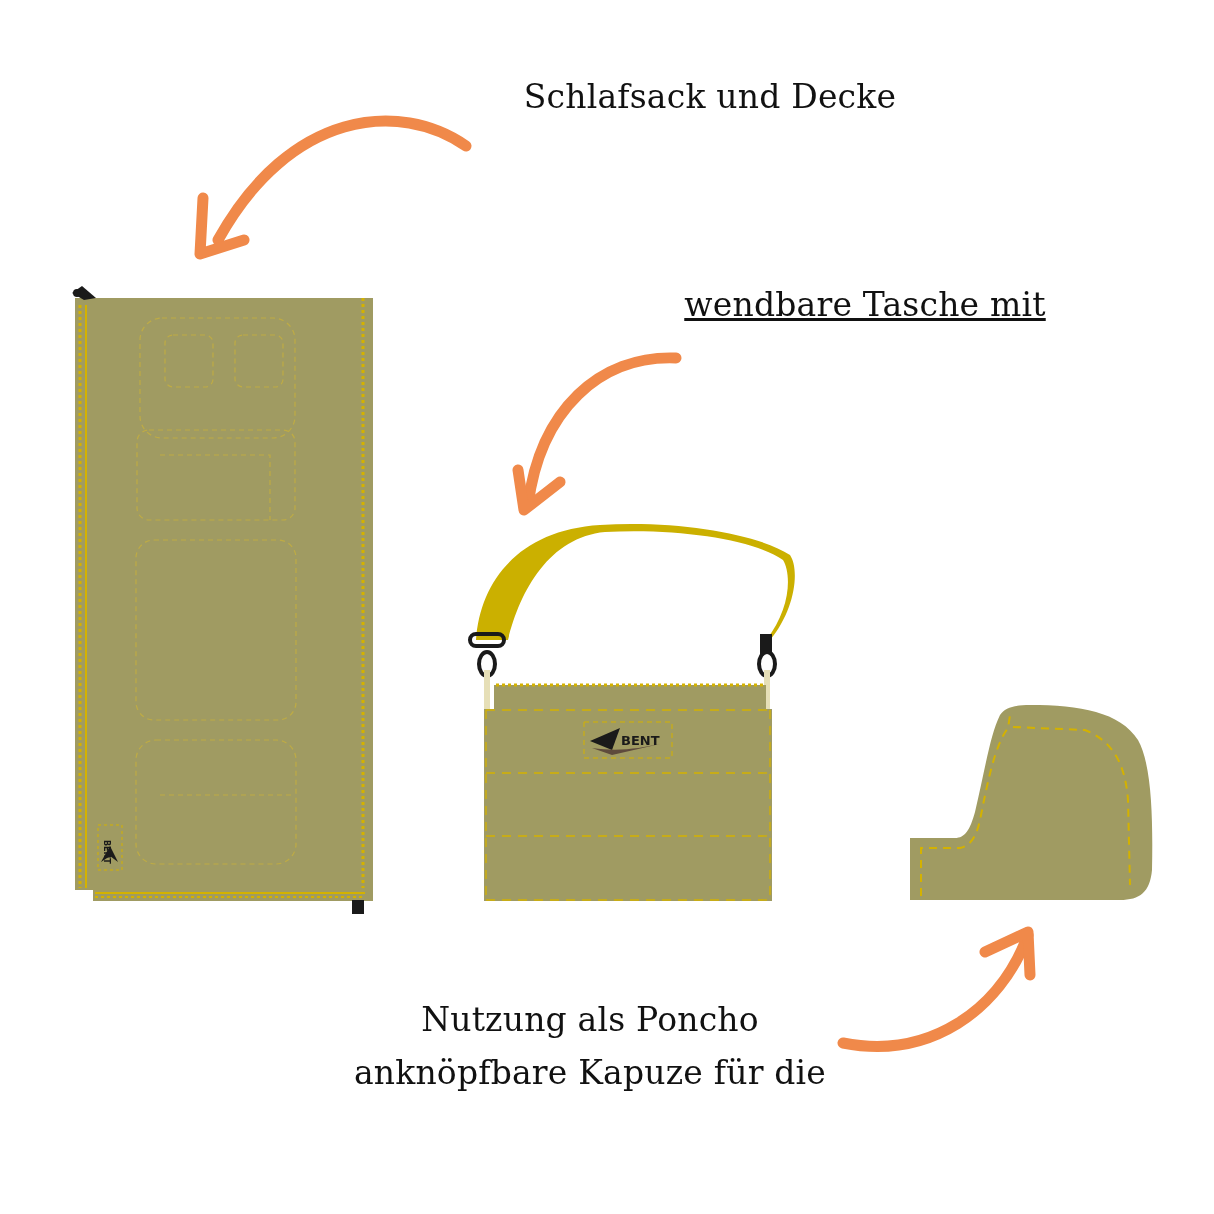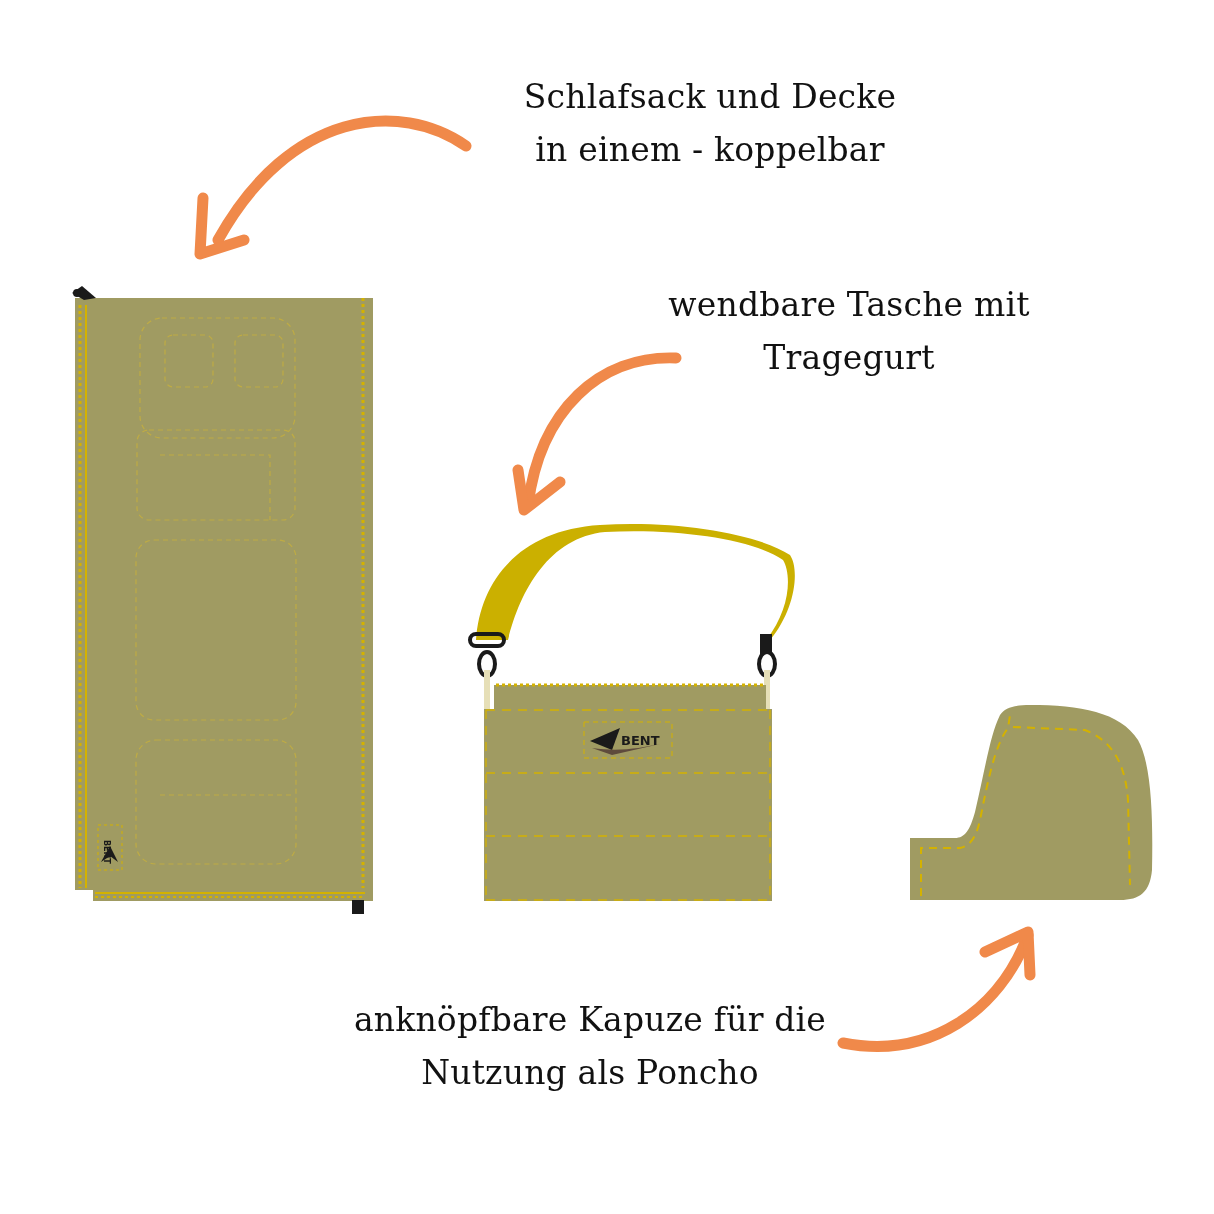--- a/index.html
+++ b/index.html
@@ -6,31 +6,29 @@
   body { width: 1214px; height: 1214px; position: relative; overflow: hidden; font-family: "DejaVu Serif", serif; }
   .caption { position: absolute; text-align: center; color: #111111; font-size: 33px; line-height: 53px; font-weight: normal; letter-spacing: 0.2px; }
   .caption span { display: block; white-space: nowrap; }
   .art { position: absolute; left: 0; top: 0; }
 </style>
 </head>
 <body>
 
 <div class="caption" style="left:470px; top:70px; width:480px;text-align:center;">
   <span>Schlafsack und Decke</span>
-  <span>in einem - koppelbar</span>
 </div>
 
-<div class="caption" style="left:624px; top:278px; width:450px;">
+<div class="caption" style="left:640px; top:278px; width:450px;text-decoration:underline;">
   <span>wendbare Tasche mit</span>
-  <span>Tragegurt</span>
 </div>
 
 <div class="caption" style="left:300px; top:993px; width:580px;">
+  <span>Nutzung als Poncho</span>
   <span>anknöpfbare Kapuze für die</span>
-  <span>Nutzung als Poncho</span>
 </div>
 
 <svg class="art" width="1214" height="1214" viewBox="0 0 1214 1214">
 
   <g fill="none" stroke="#f0894a" stroke-width="11" stroke-linecap="round" stroke-linejoin="round">
     <path d="M466,146 C400,100 290,110 218,240"></path>
     <path d="M203,198 L200,254 L244,240"></path>
   </g>
 
   <g fill="none" stroke="#f0894a" stroke-width="11" stroke-linecap="round" stroke-linejoin="round">

